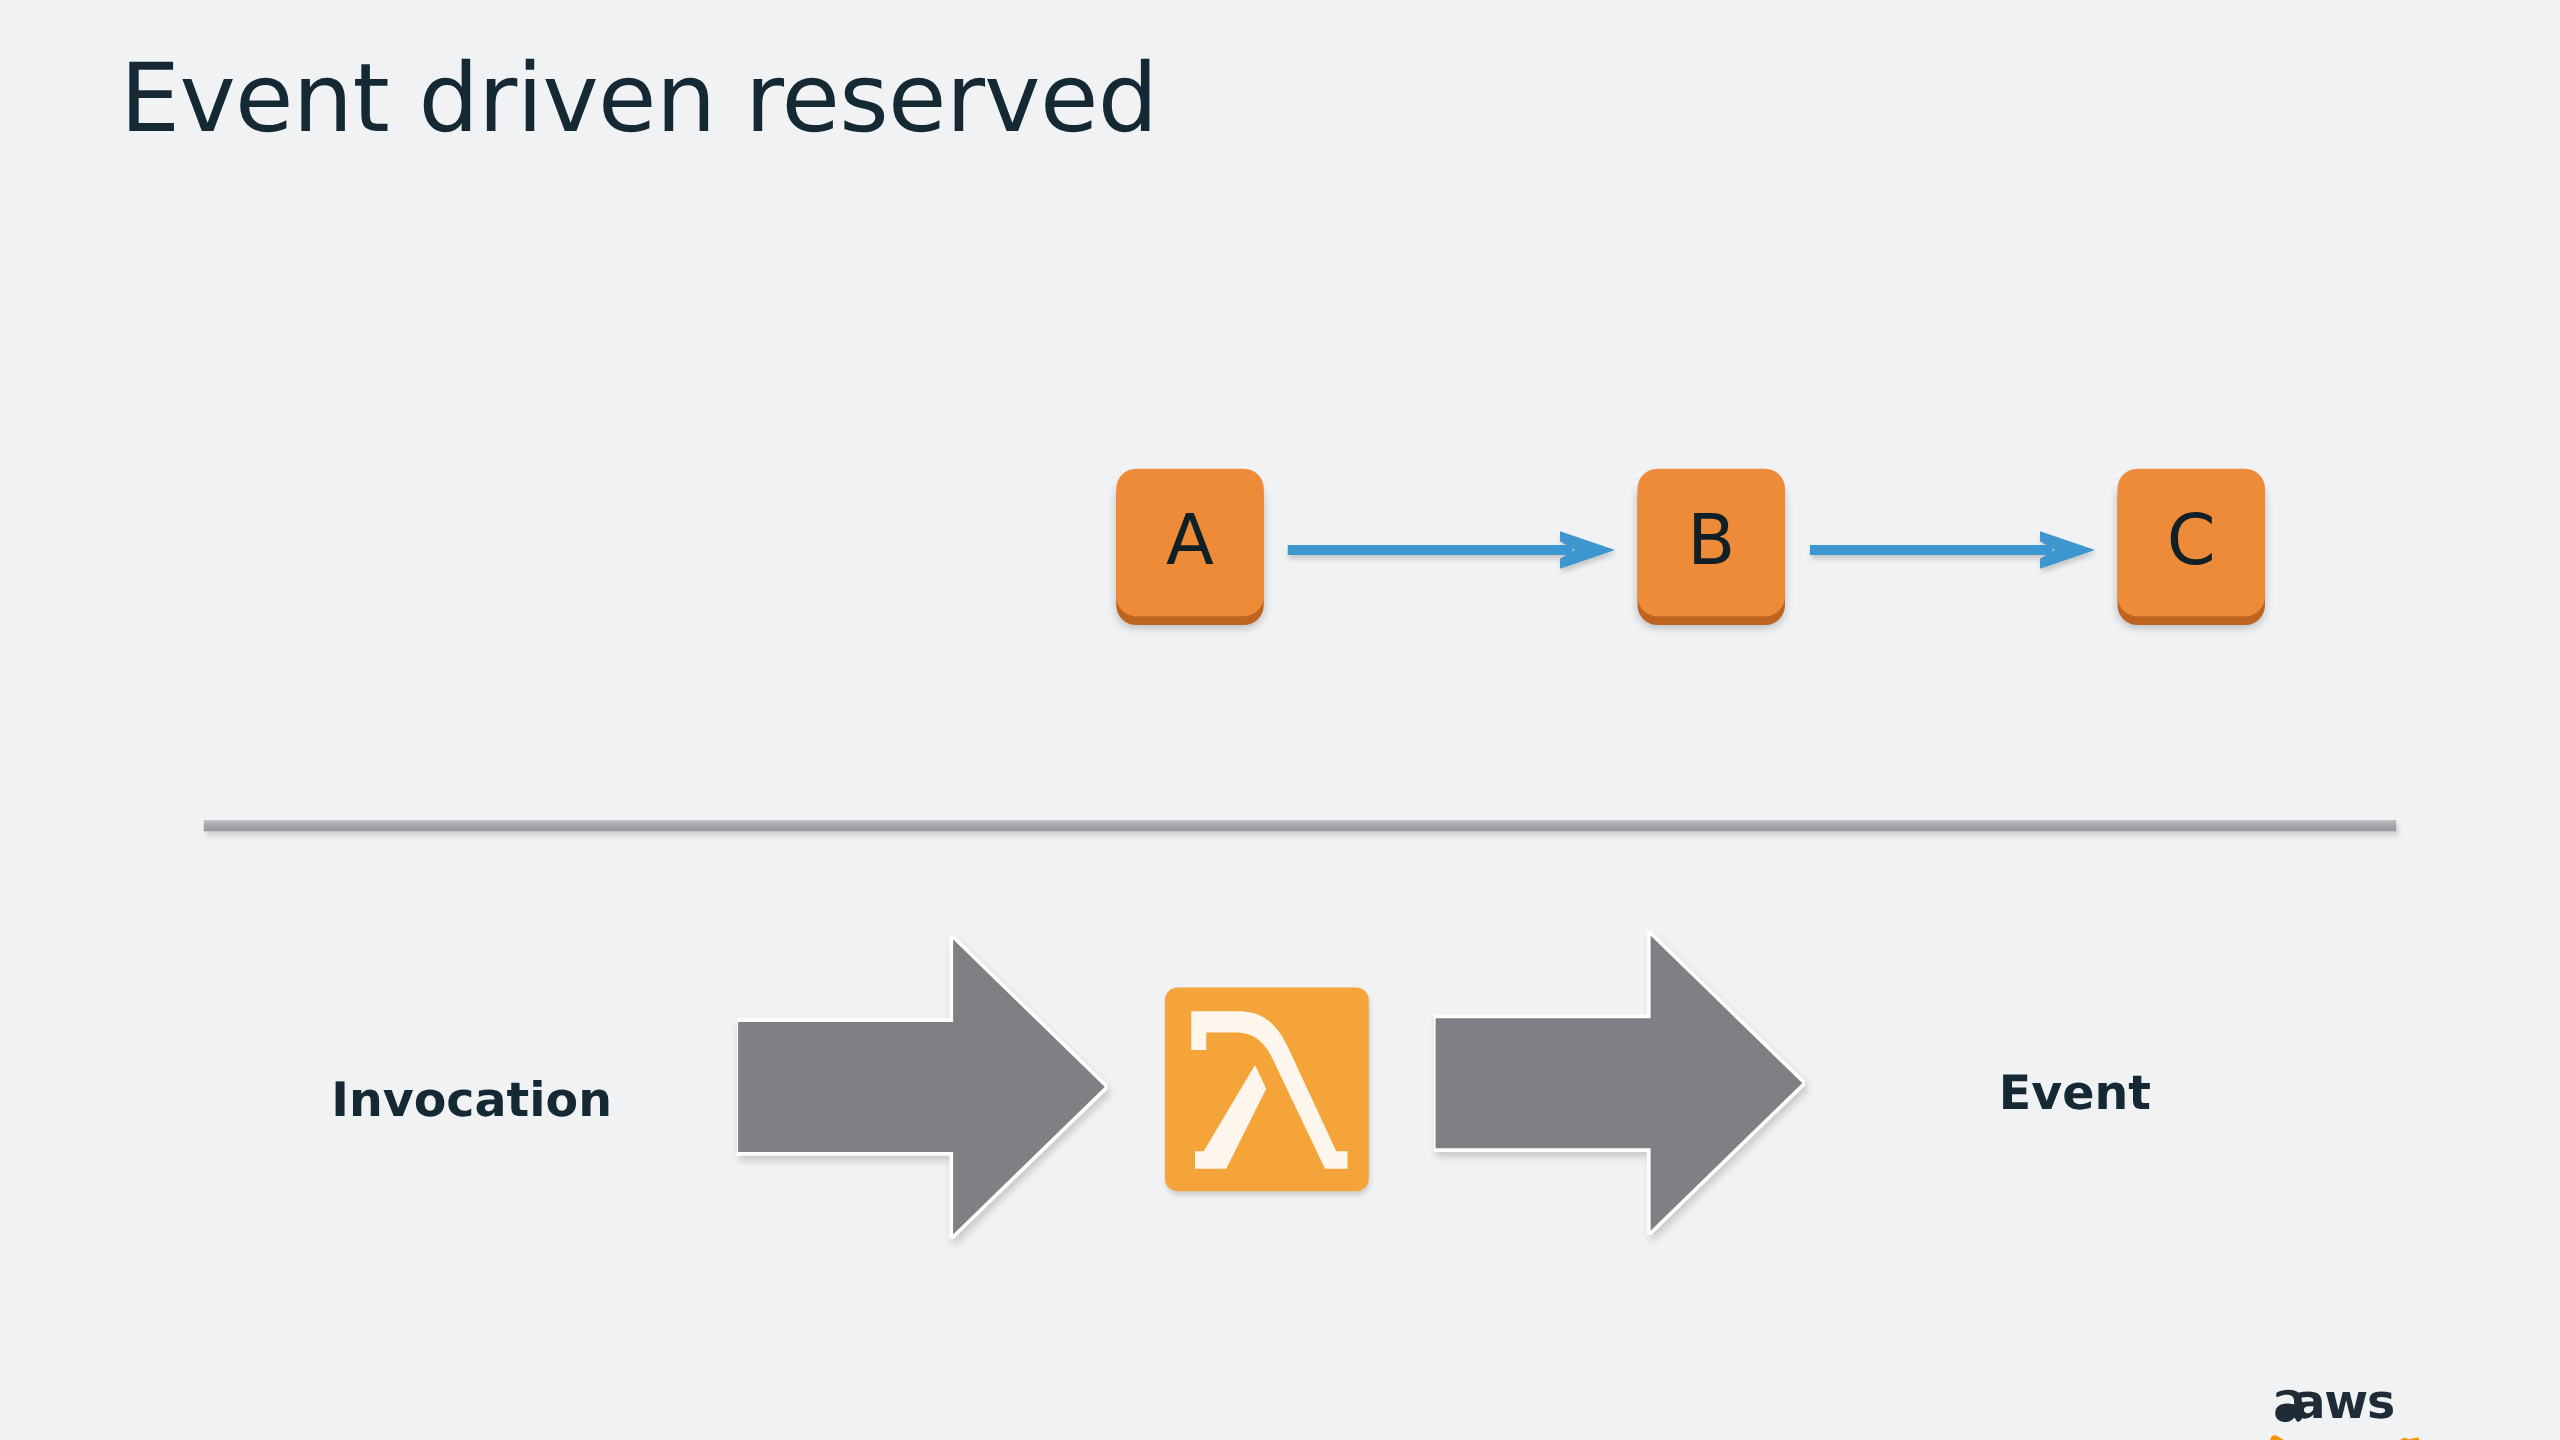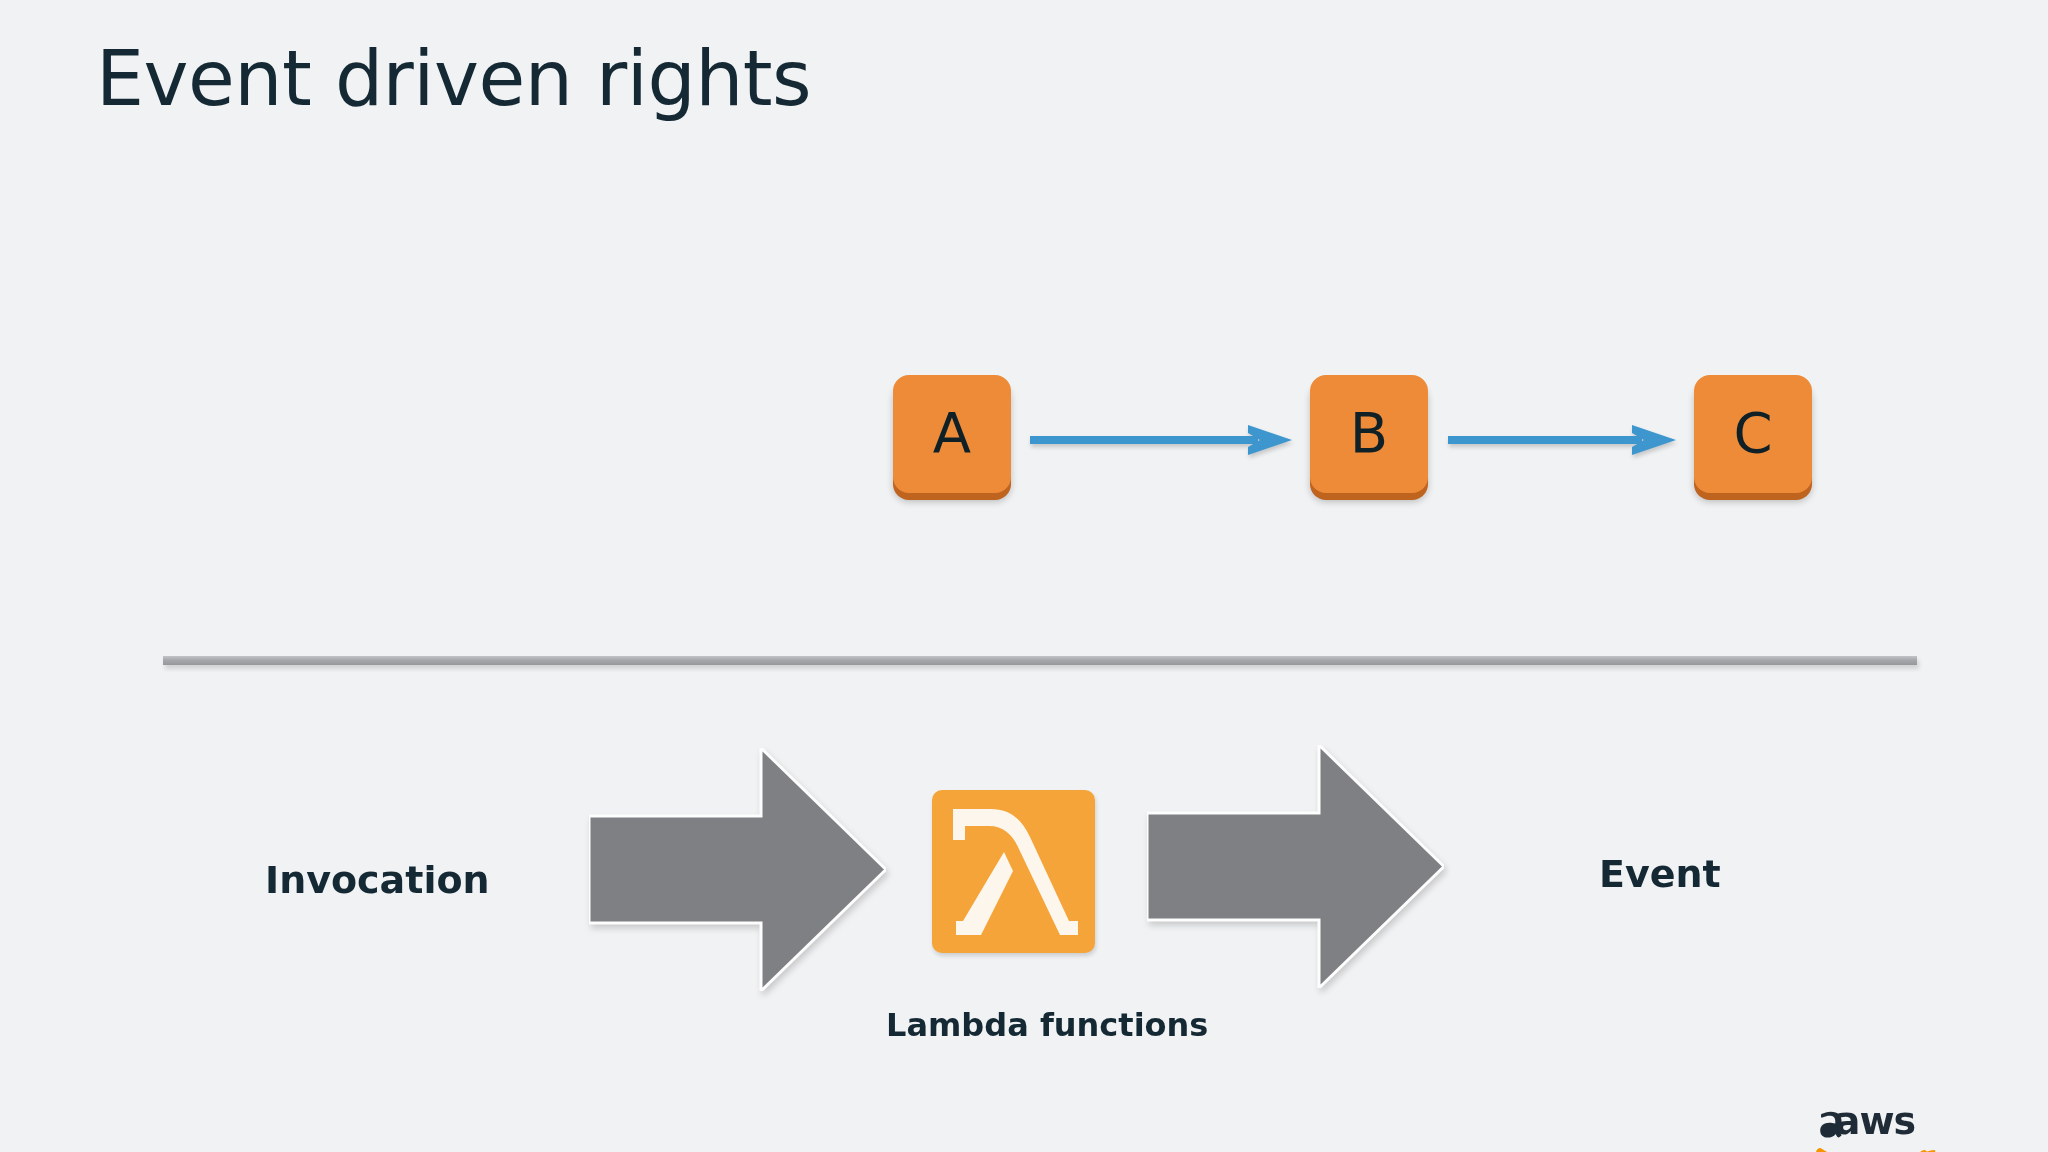--- a/index.html
+++ b/index.html
@@ -143,21 +143,21 @@
     width: 128px;
     height: 72px;
   }
   .aws-logo svg { display: block; width: 100%; height: 100%; }
 </style>
 </head>
 <body>
 
 <div class="slide">
 
-  <div class="title">Event driven rights</div>
+  <div class="title">Event driven reserved</div>
 
 
   <div class="obox" id="box-a">
     <span>A</span>
   </div>
 
   <div class="conn" id="conn-1">
     <svg viewBox="0 0 262 46" preserveAspectRatio="none">
       <rect x="0" y="19" width="228" height="8" fill="#3d96ce"></rect>
       <polygon points="218,8 262,23 218,38 218,30 230,23 218,16" fill="#3d96ce"></polygon>
@@ -198,21 +198,20 @@
   </div>
 
   <div class="garrow" id="garrow-2">
     <svg viewBox="0 0 297 243" preserveAspectRatio="none">
       <polygon points="0,68 172,68 172,0 297,121.5 172,243 172,175 0,175" fill="#7f8084" stroke="#fdfdfd" stroke-width="3"></polygon>
     </svg>
   </div>
 
   <div class="blabel" id="label-action">Event</div>
 
-  <div class="lambda-caption">Lambda functions</div>
 
 
   <div class="aws-logo">
     <svg viewBox="0 0 128 72">
       <g fill="#1f2b36">
         <path d="M27.6 26.4c0 1.6.2 2.9.5 3.8.3.9.8 1.9 1.4 3 .2.3.3.7.3 1 0 .4-.3.9-.9 1.3l-2.8 1.9c-.4.3-.8.4-1.2.4-.5 0-.9-.2-1.4-.7-.6-.7-1.2-1.4-1.6-2.2-.4-.8-.9-1.7-1.4-2.8-3.4 4-7.7 6-12.9 6-3.7 0-6.6-1.1-8.8-3.2C-3.4 32.8-4.5 30 -4.5 26.5c0-3.7 1.3-6.7 4-9 2.7-2.3 6.2-3.4 10.7-3.4 1.5 0 3 .1 4.6.3 1.6.2 3.3.6 5 1v-3.2c0-3.4-.7-5.8-2.1-7.1C16.2 3.7 13.7 3 10.2 3 8.6 3 6.9 3.2 5.2 3.6 3.5 4 1.8 4.6.2 5.2c-.7.3-1.3.5-1.6.6-.3.1-.6.1-.8.1-.7 0-1-.5-1-1.5V2.2c0-.8.1-1.3.3-1.7.2-.3.6-.6 1.2-.9C-.1-1.2 2-2 4.5-2.6 7-3.3 9.6-3.6 12.4-3.6c6.1 0 10.5 1.4 13.4 4.2 2.8 2.8 4.2 7 4.2 12.7v16.7h-2.4z" transform="translate(11 14) scale(0.62)"></path>
       </g>
 
       <text x="63" y="34" text-anchor="middle" font-family="'DejaVu Sans','Liberation Sans',sans-serif" font-size="38" font-weight="700" fill="#1f2b36" letter-spacing="-1">aws</text>
 

